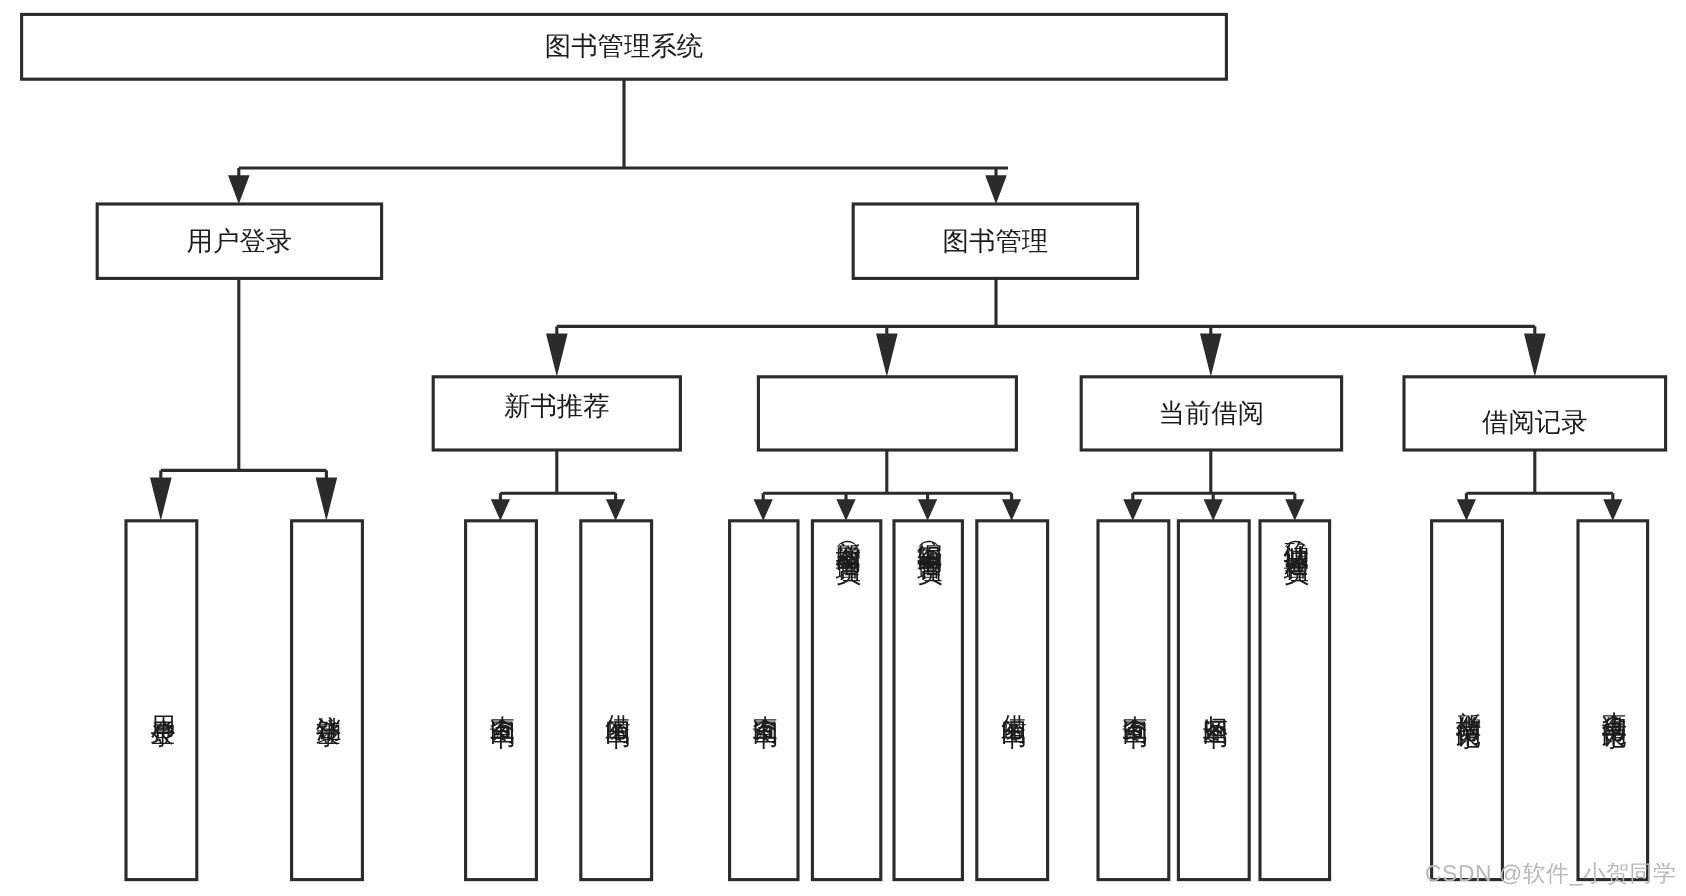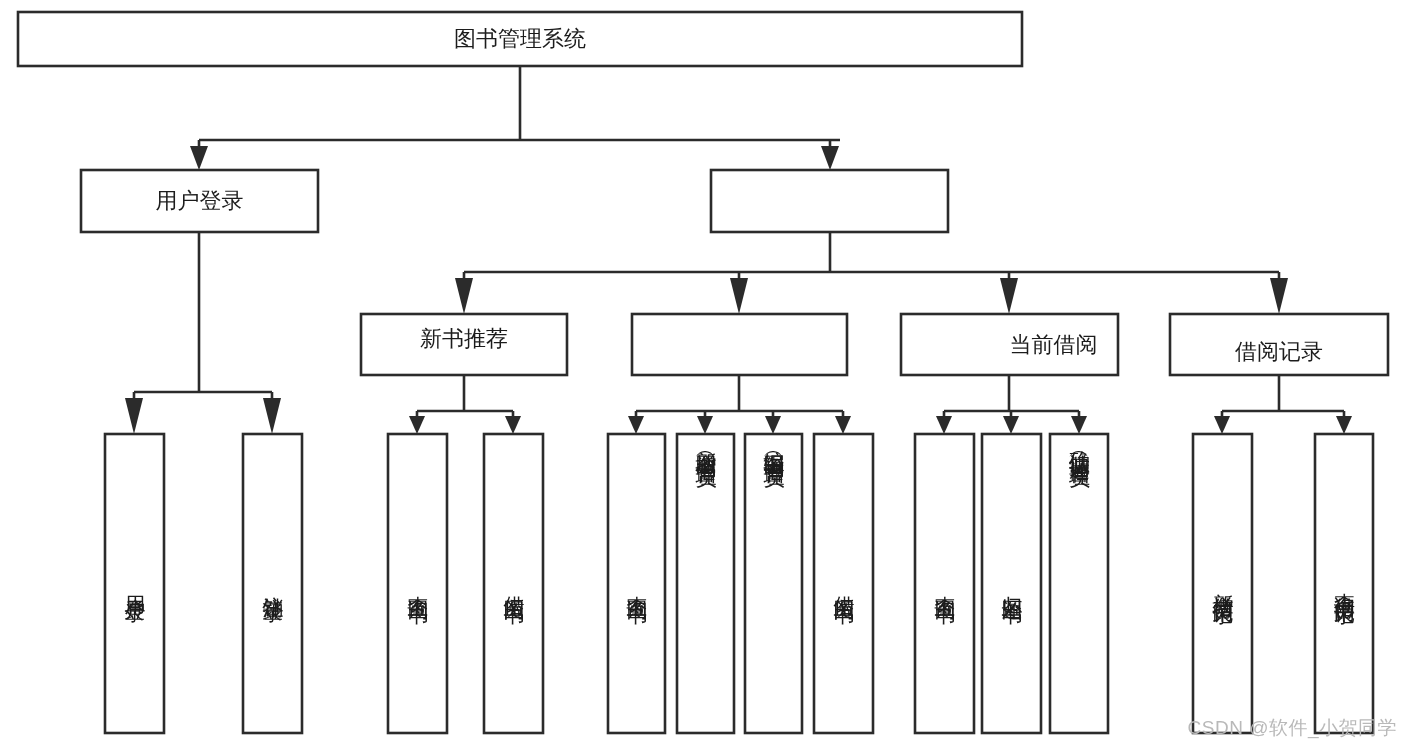--- a/index.html
+++ b/index.html
@@ -182,27 +182,30 @@
   </svg>
 
   <div class="hlabel-holder" style="left:18px;  top:12px;  width:1004px; height:54px;">
     <span class="hlabel-text">图书管理系统</span>
   </div>
 
   <div class="hlabel-holder" style="left:81px;  top:170px; width:237px; height:62px;">
     <span class="hlabel-text">用户登录</span>
   </div>
 
+  <div class="hlabel-holder" style="left:711px; top:170px; width:237px; height:62px;">
+    <span class="hlabel-text">图书管理</span>
+  </div>
 
   <div class="hlabel-holder" style="left:361px; top:314px; width:206px; height:49px;">
     <span class="hlabel-text">新书推荐</span>
   </div>
 
 
-  <div class="hlabel-holder" style="left:901px; top:314px; width:217px; height:61px;padding-left:44px;">
+  <div class="hlabel-holder" style="left:901px; top:314px; width:217px; height:61px;">
     <span class="hlabel-text">当前借阅</span>
   </div>
 
   <div class="hlabel-holder" style="left:1170px; top:314px; width:218px; height:76px;">
     <span class="hlabel-text">借阅记录</span>
   </div>
 
   <div class="vlabel-holder" style="left:105px; top:434px; width:59px; height:299px;">
     <span class="vlabel-text">用户登录</span>
   </div>

